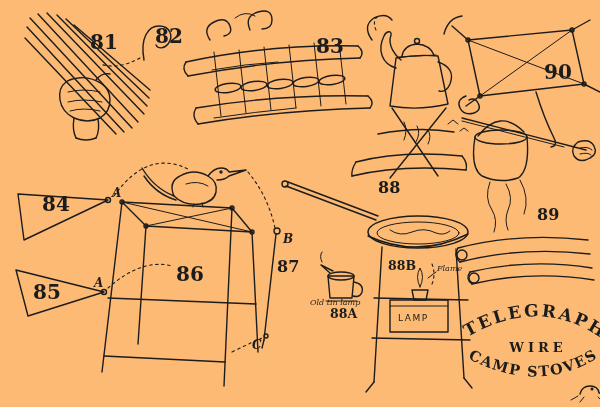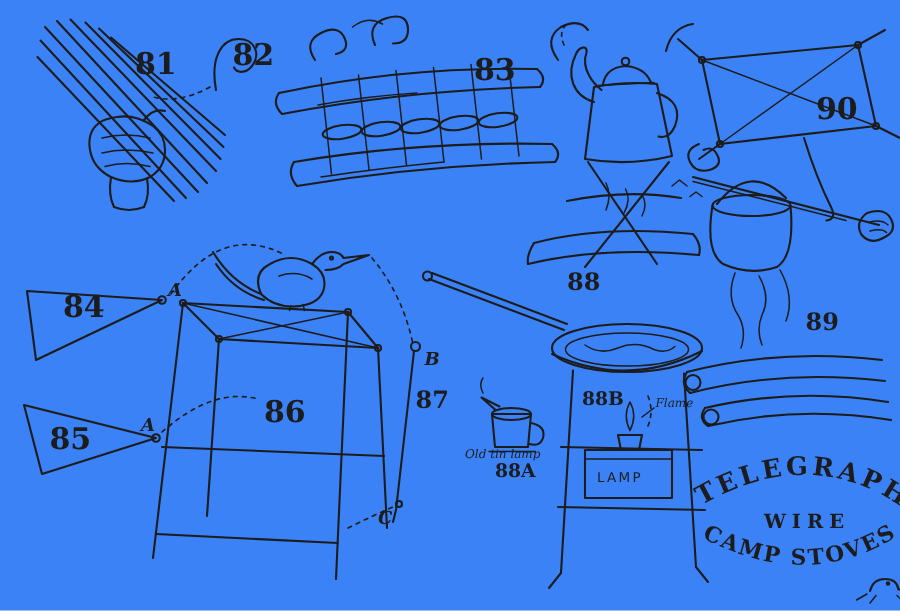--- a/index.html
+++ b/index.html
@@ -1,18 +1,18 @@
 <!DOCTYPE html>
 <html><head>
 <meta charset="utf-8">
 <style>
   html,body { margin:0; padding:0; background:#e8e8e8; }
   .page {
     position:relative; width:600px; height:407px;
-    background:#3b82f6; overflow:hidden;
+    background:#fdba74; overflow:hidden;
     font-family:"DejaVu Serif", serif;
   }
   svg { position:absolute; left:0; top:0; }
   .stroke path, .stroke ellipse, .stroke circle, .stroke line {
     fill:none; stroke:#1c1c1c; stroke-width:1.4;
     stroke-linecap:round; stroke-linejoin:round;
   }
   .stroke .thin { stroke-width:1; }
   .stroke .dashed { stroke-dasharray:2.5 3.5; stroke-width:1.1; }
   text { fill:#1c1c1c; font-family:"DejaVu Serif", serif; }

